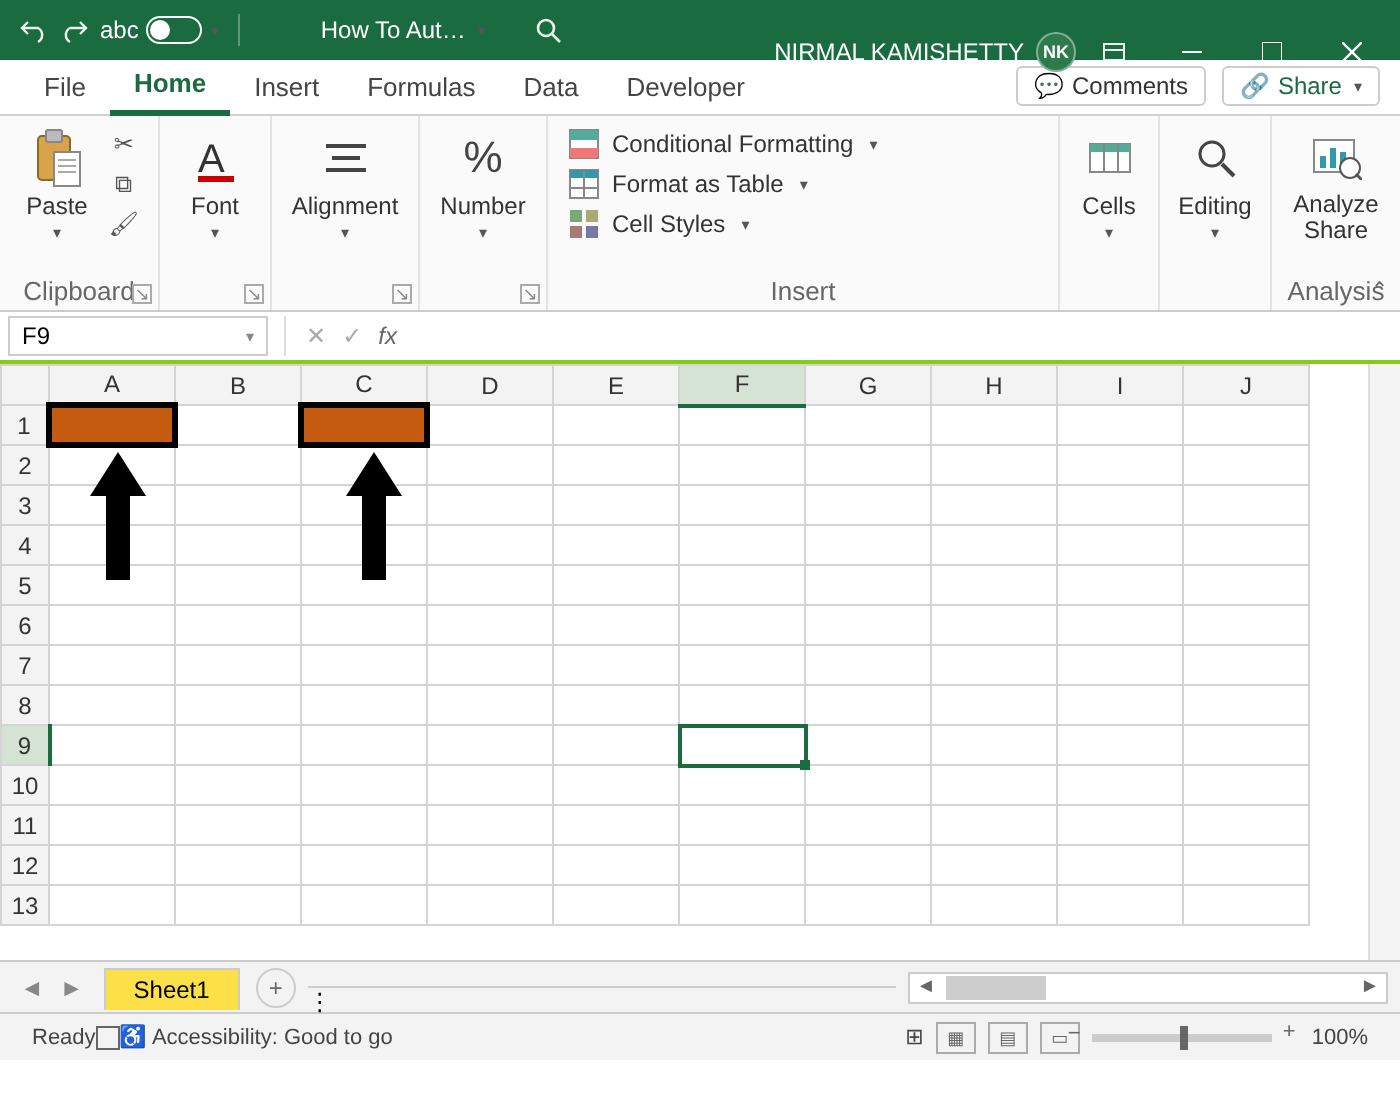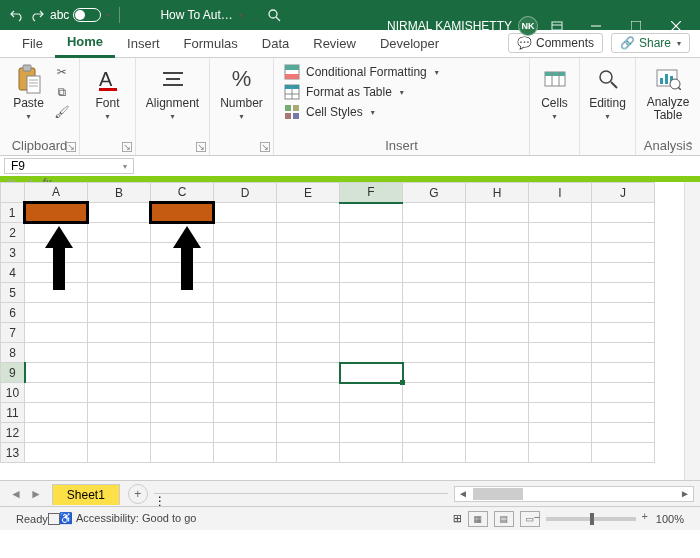--- a/index.html
+++ b/index.html
@@ -38,21 +38,21 @@
   .paste-row { display: flex; gap: 2px; }
   .paste-side { display: flex; flex-direction: column; gap: 4px; margin-left: 4px; padding-top: 2px; }
   .mini-ico { width: 16px; height: 16px; display: flex; align-items: center; justify-content: center; font-size: 12px; color: #555; }
   .styles-grp { flex: 1; align-items: flex-start; padding-left: 10px; }
   .style-row { display: flex; align-items: center; gap: 6px; font-size: 12px; color: #333; padding: 2px 0; }
   .style-ico { width: 16px; height: 16px; display: inline-flex; align-items: center; justify-content: center; }
   .launcher { position: absolute; bottom: 3px; right: 3px; font-size: 9px; color: #888; width: 10px; height: 10px; border: 1px solid #aaa; display: flex; align-items: center; justify-content: center; }
   .collapse { position: absolute; bottom: 4px; right: 6px; font-size: 10px; color: #666; }
 
   
-  .formulabar { height: 26px; display: flex; align-items: flex-start; border-bottom: 6px solid #84cc16; background: #fff; flex-direction: column; }
+  .formulabar { height: 26px; display: flex; align-items: center; border-bottom: 2px solid #84cc16; background: #fff; }
   .namebox { width: 130px; border: 1px solid #ccc; margin: 2px 4px; height: 20px; display: flex; align-items: center; padding: 0 6px; font-size: 12px; justify-content: space-between; }
   .fb-sep { width: 1px; height: 20px; background: #ddd; margin: 0 4px; }
   .fb-btns { display: flex; gap: 8px; color: #aaa; font-size: 12px; padding: 0 6px; }
   .fx { font-style: italic; color: #666; }
   .fb-input { flex: 1; border: none; height: 20px; font-size: 12px; padding: 0 4px; }
 
   
   .grid-wrap { position: relative; height: 298px; background: #fff; overflow: hidden; }
   .grid { border-collapse: collapse; table-layout: fixed; }
   .grid th, .grid td { border: 1px solid #d4d4d4; font-size: 12px; color: #333; text-align: center; font-weight: normal; }
@@ -150,21 +150,20 @@
     </div>
   </div>
 </div>
 
 <div class="tabs">
   <div class="tab">File</div>
   <div class="tab active">Home</div>
   <div class="tab">Insert</div>
   <div class="tab">Formulas</div>
   <div class="tab">Data</div>
-  <div class="tab">Review</div>
   <div class="tab">Developer</div>
   <div class="tabs-right">
     <div class="comments-btn">
         <span style="color:#1a6b3f;">💬</span>
         <span>Comments</span>
       </div>
     <div class="share-btn">
         <span>🔗</span>
         <span>Share</span>
         <span class="caret" style="margin-left:2px;">▾</span>
@@ -311,21 +310,21 @@
       <div class="big-ico">
           <svg width="26" height="22">
             <rect x="2" y="2" width="20" height="16" fill="#fff" stroke="#888"></rect>
             <rect x="5" y="10" width="3" height="6" fill="#39a"></rect>
             <rect x="10" y="6" width="3" height="10" fill="#39a"></rect>
             <rect x="15" y="8" width="3" height="8" fill="#39a"></rect>
             <circle cx="20" cy="16" r="5" fill="#fff" stroke="#555"></circle>
             <line x1="23" y1="19" x2="27" y2="23" stroke="#555" stroke-width="1.5"></line>
           </svg>
         </div>
-      <span style="text-align:center;line-height:1.1;">Analyze Table</span>
+      <span style="text-align:center;line-height:1.1;">Analyze Share</span>
     </div>
     <div class="group-label">Analysis</div>
   </div>
   <span class="collapse">⌃</span>
 </div>
 
 <div class="formulabar">
   <div class="namebox">
     <span>F9</span>
     <span class="caret" style="color:#888;">▾</span>

